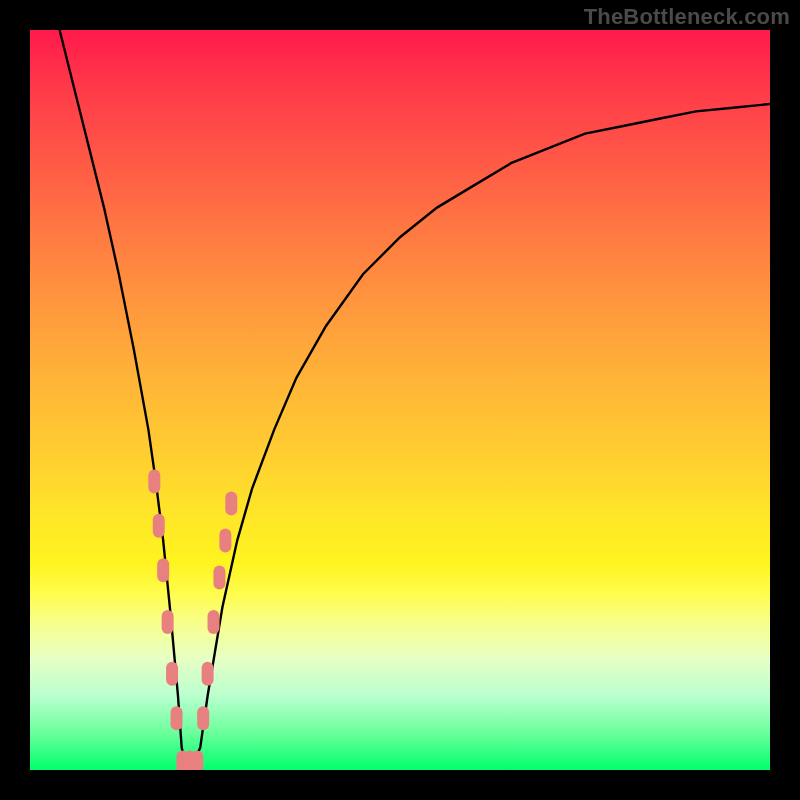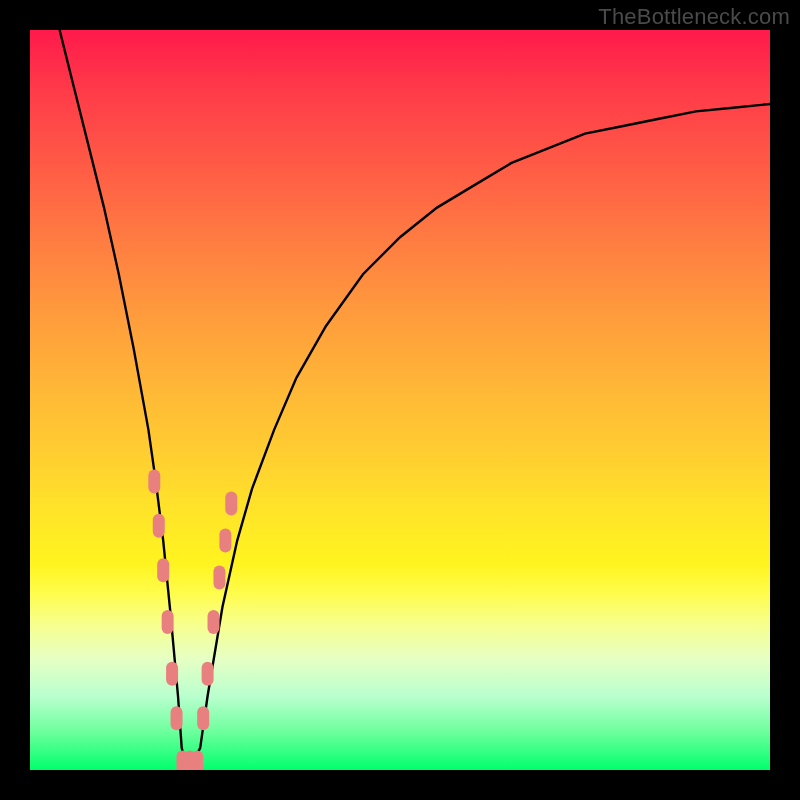--- a/index.html
+++ b/index.html
@@ -44,21 +44,21 @@
       #6aff9b 95%,
       #00ff6d 100%
     );
   }
   .watermark {
     position: absolute;
     top: 4px;
     right: 10px;
     color: #4a4a4a;
     font-size: 22px;
-    font-weight: 400;
+    font-weight: 700;
     letter-spacing: 0.2px;
     user-select: none;
   }
   svg.curve {
     position: absolute;
     top: 0;
     left: 0;
     width: 740px;
     height: 740px;
   }

